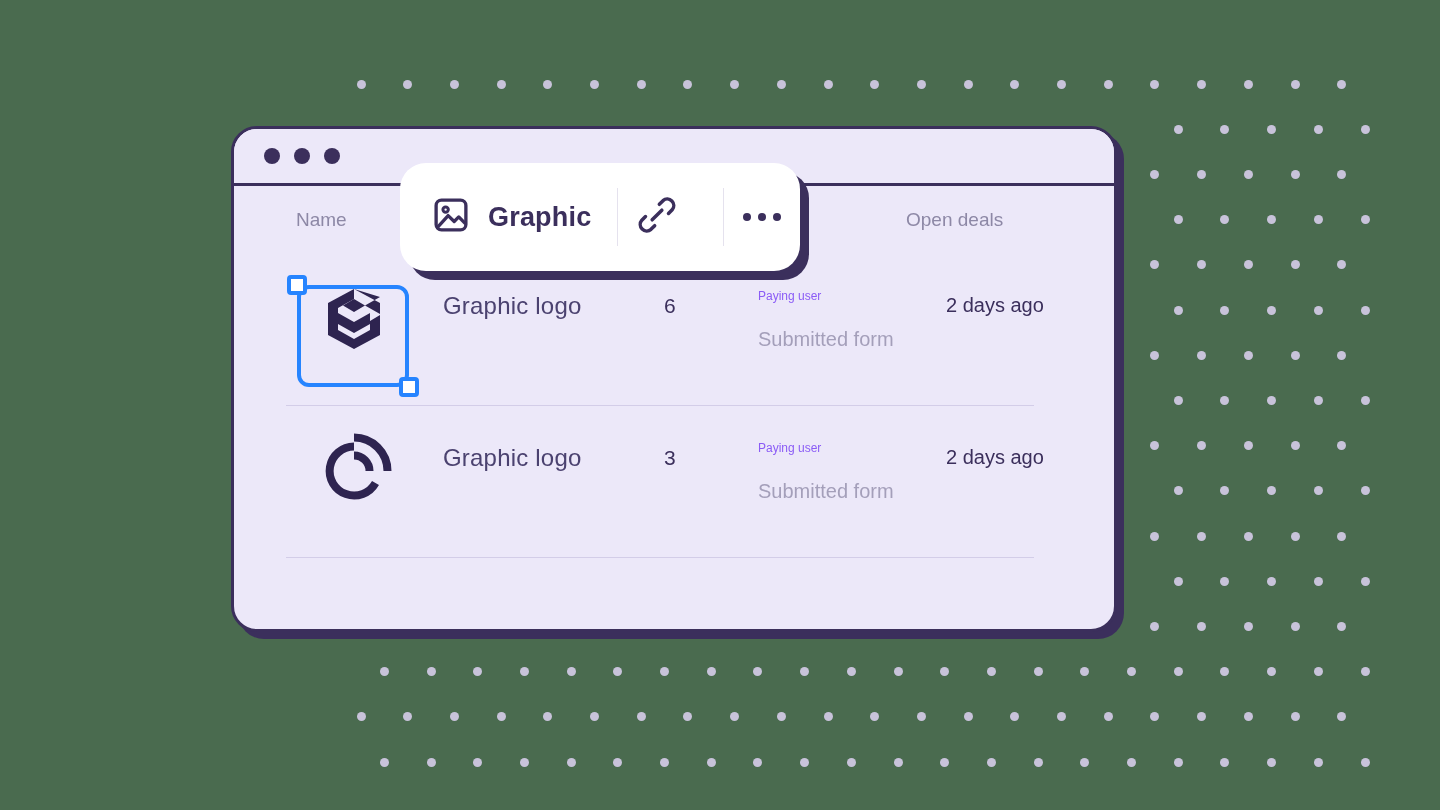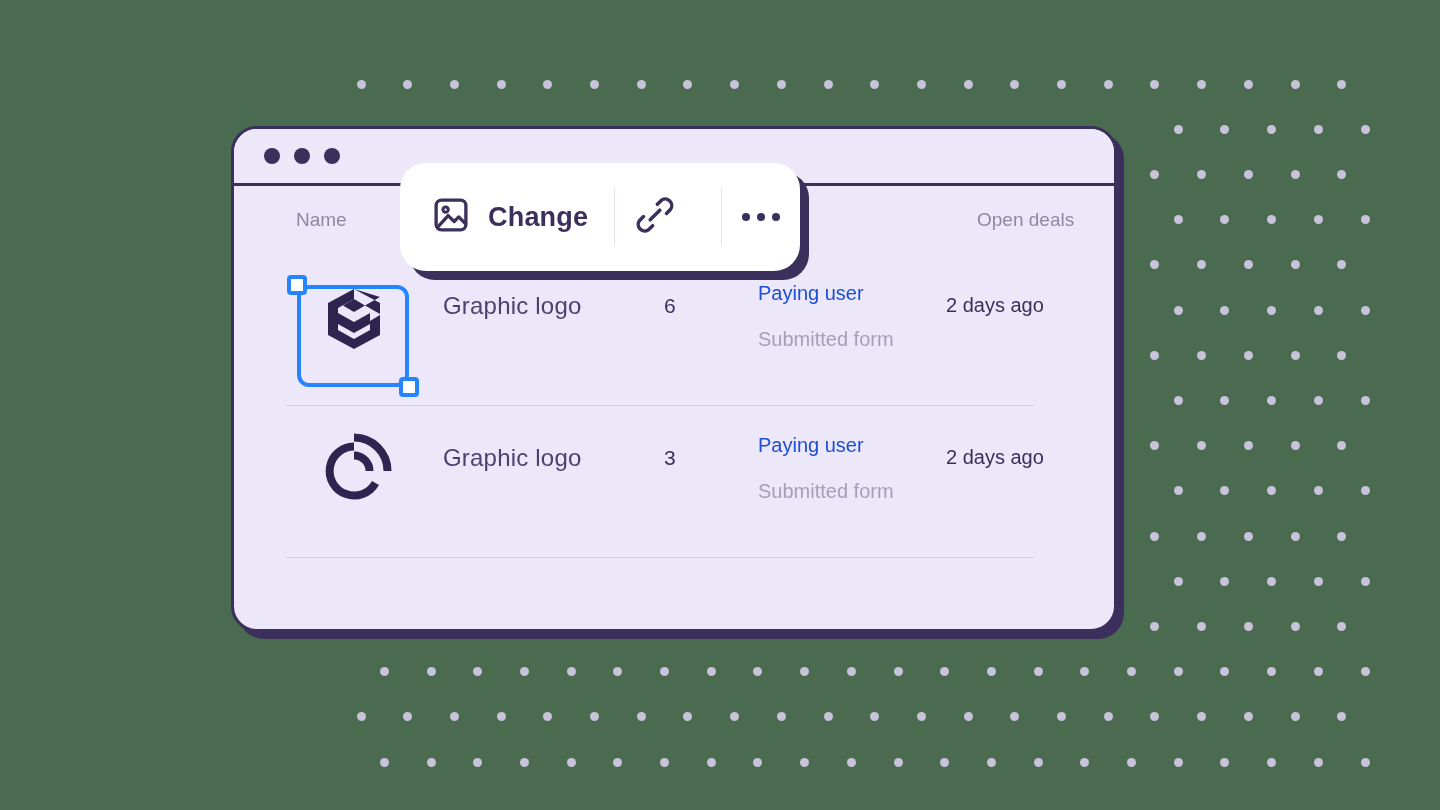--- a/index.html
+++ b/index.html
@@ -81,21 +81,21 @@
   }
   #table-header {
     display: flex;
     align-items: center;
     height: 68px;
     font-size: 19px;
     color: #8d88a6;
     position: relative;
   }
   #col-name-header { position: absolute; left: 62px; }
-  #col-deals-header { position: absolute; left: 743px; }
+  #col-deals-header { position: absolute; left: 672px; }
 
   .table-row {
     position: relative;
     height: 152px;
     padding-left: 16px;
   }
   .row-divider {
     position: absolute;
     left: 52px;
     right: 80px;
@@ -124,23 +124,23 @@
   .row-count {
     position: absolute;
     left: 430px;
     top: 40px;
     font-size: 21px;
     color: #3b2f5c;
   }
   .row-status {
     position: absolute;
     left: 524px;
-    top: 28px;
-    font-size: 20px;
-    color: #1d4ed8;
+    top: 35px;
+    font-size: 12px;
+    color: #8b5cf6;
   }
   .row-substatus {
     position: absolute;
     left: 524px;
     top: 74px;
     font-size: 20px;
     color: #a49fba;
     text-align: right;
   }
   .row-time {
@@ -465,21 +465,21 @@
   <div id="toolbar-surface">
 
     <div id="change-button">
       <span>
         <svg width="38" height="38" viewBox="0 0 24 24" aria-hidden="true">
           <rect x="2.6" y="2.6" width="18.8" height="18.8" rx="3.4" fill="none" stroke="#3b2f5c" stroke-width="2.1"></rect>
           <circle cx="8.6" cy="8.6" r="1.7" fill="none" stroke="#3b2f5c" stroke-width="1.9"></circle>
           <path d="M3.6 19.6 L10.2 12.4 L14 16.1 L16.9 13.2 L20.6 17" fill="none" stroke="#3b2f5c" stroke-width="2.1" stroke-linecap="round" stroke-linejoin="round"></path>
         </svg>
       </span>
-      <span id="change-label">Change</span>
+      <span id="change-label">Graphic</span>
     </div>
 
     <div class="toolbar-divider"></div>
 
     <div id="link-button">
       <span>
         <svg width="40" height="40" viewBox="0 0 24 24" aria-hidden="true">
           <g fill="none" stroke="#3b2f5c" stroke-width="2.1" stroke-linecap="round">
             <path d="M13.4 5.6 L15.6 3.4 a3.9 3.9 0 0 1 5.5 5.5 L18.9 11.1"></path>
             <path d="M10.6 18.4 L8.4 20.6 a3.9 3.9 0 0 1 -5.5 -5.5 L5.1 12.9"></path>

